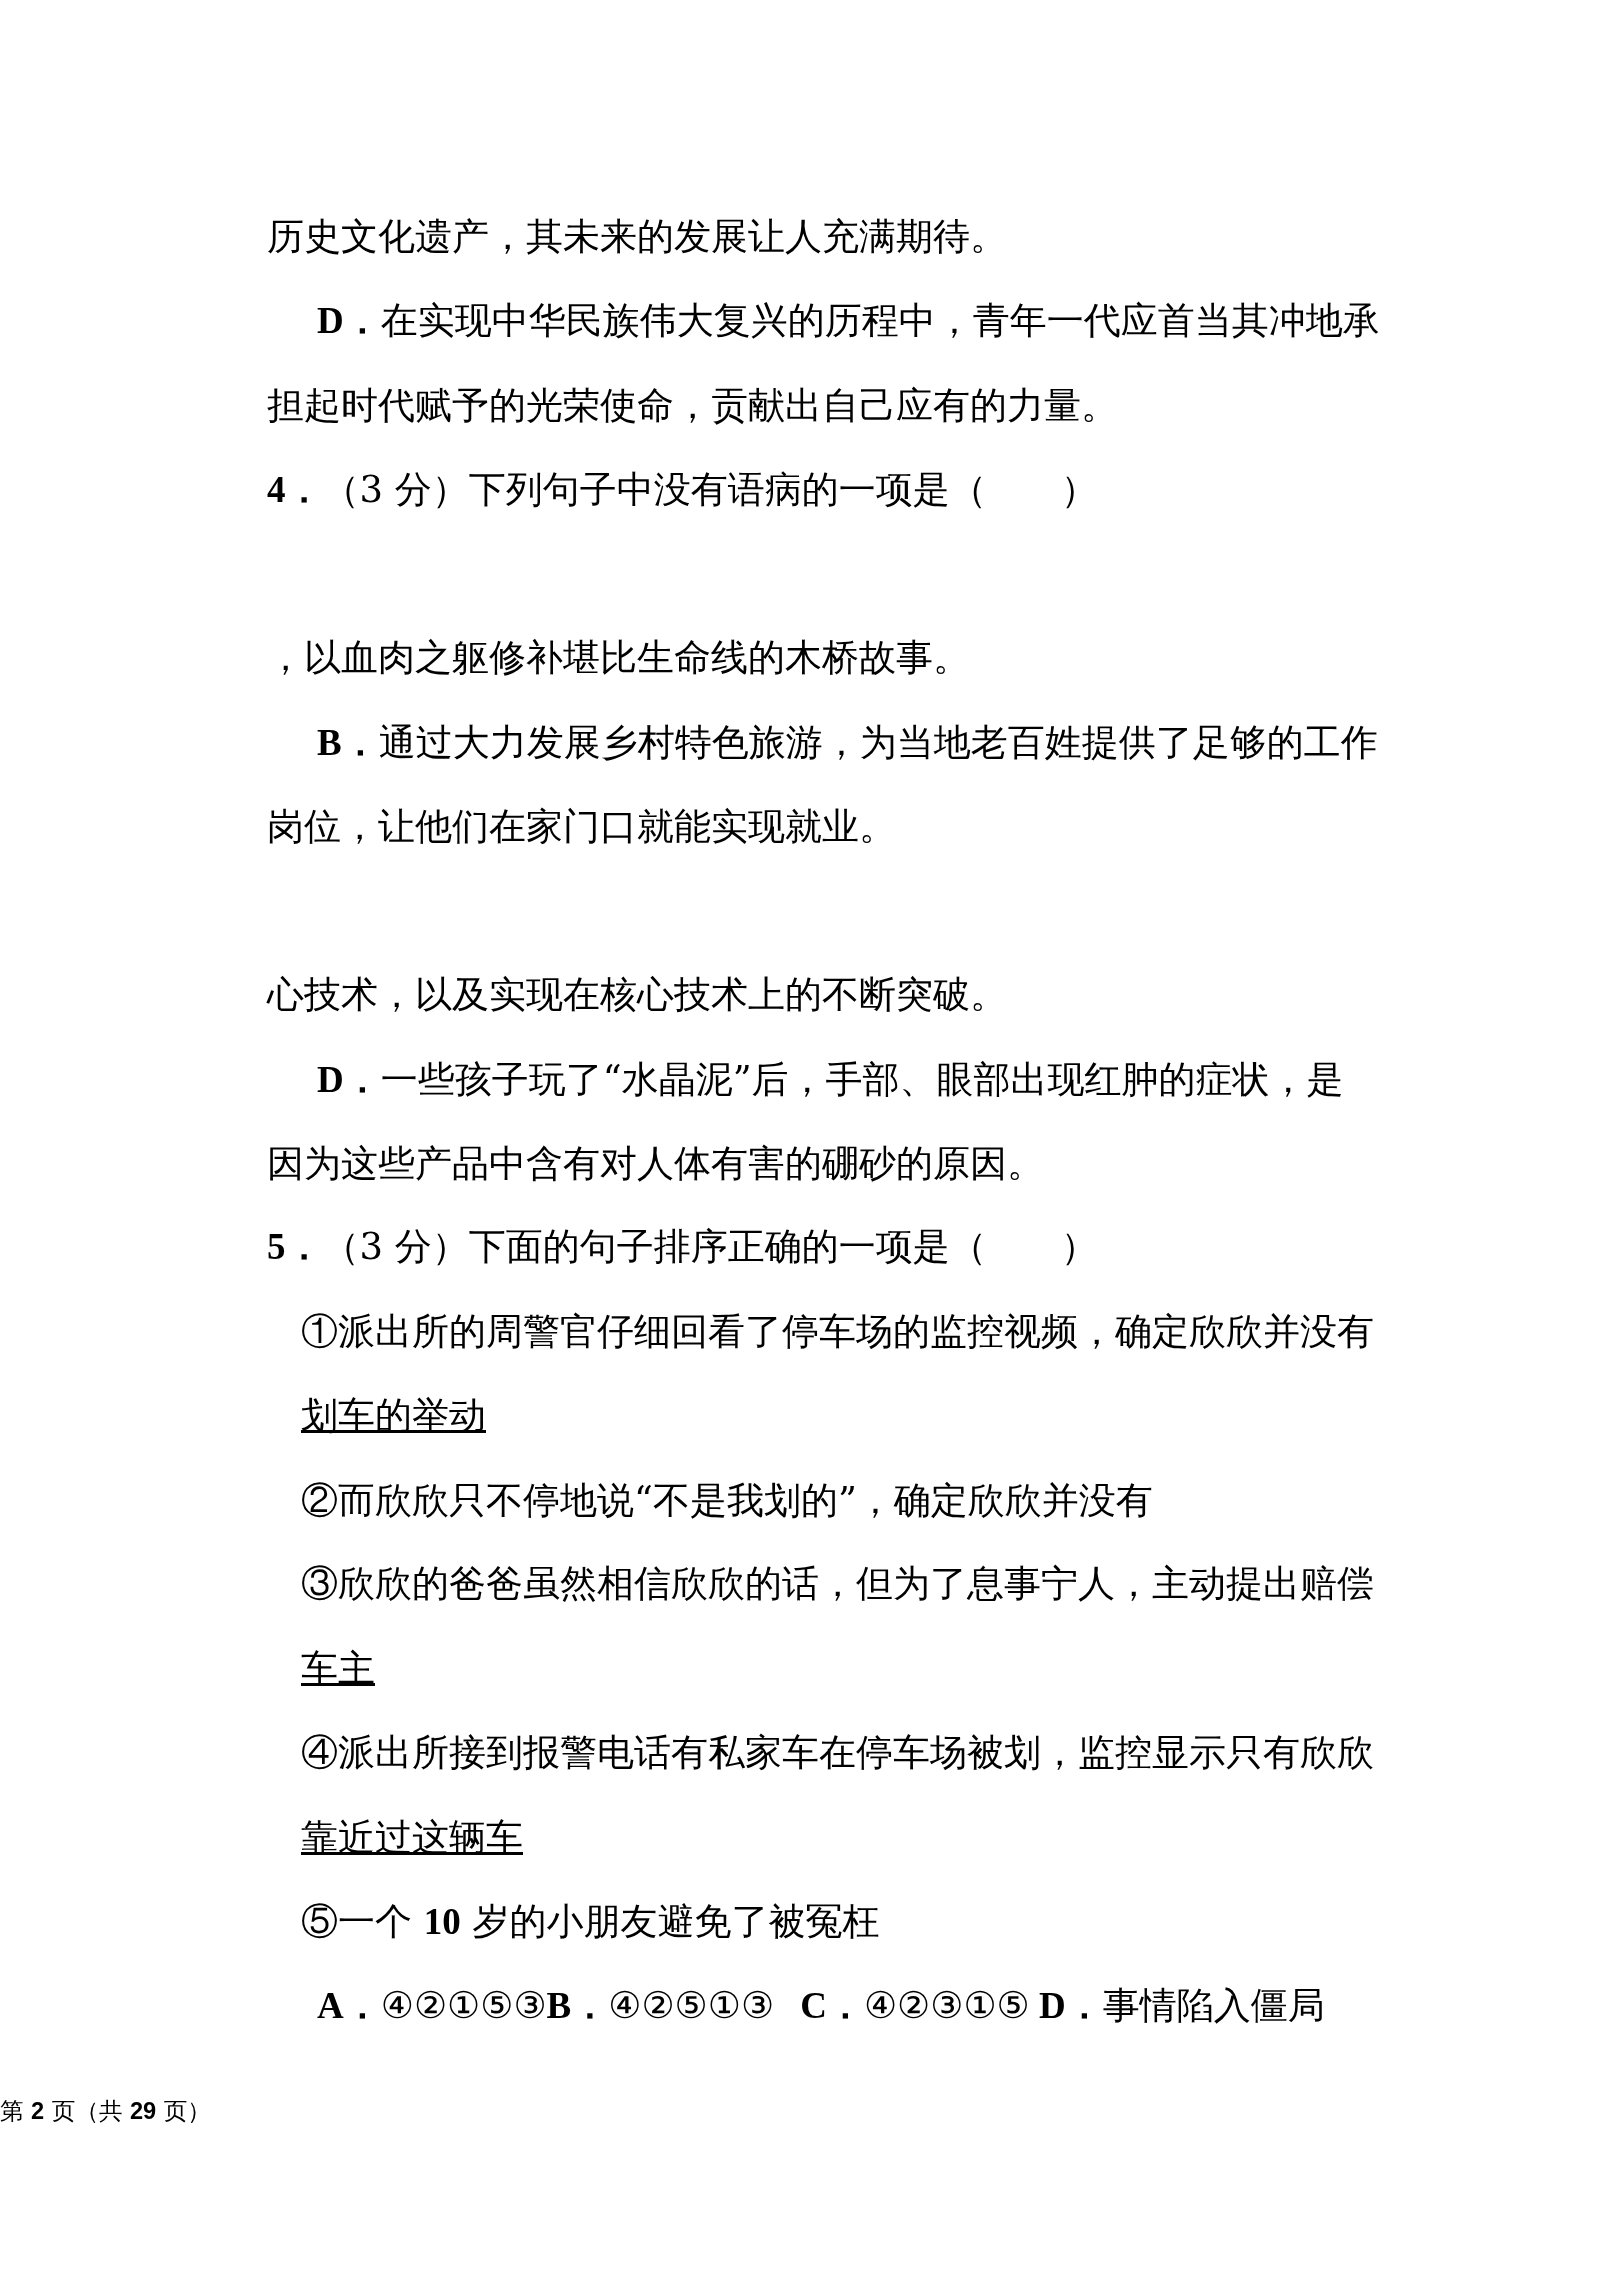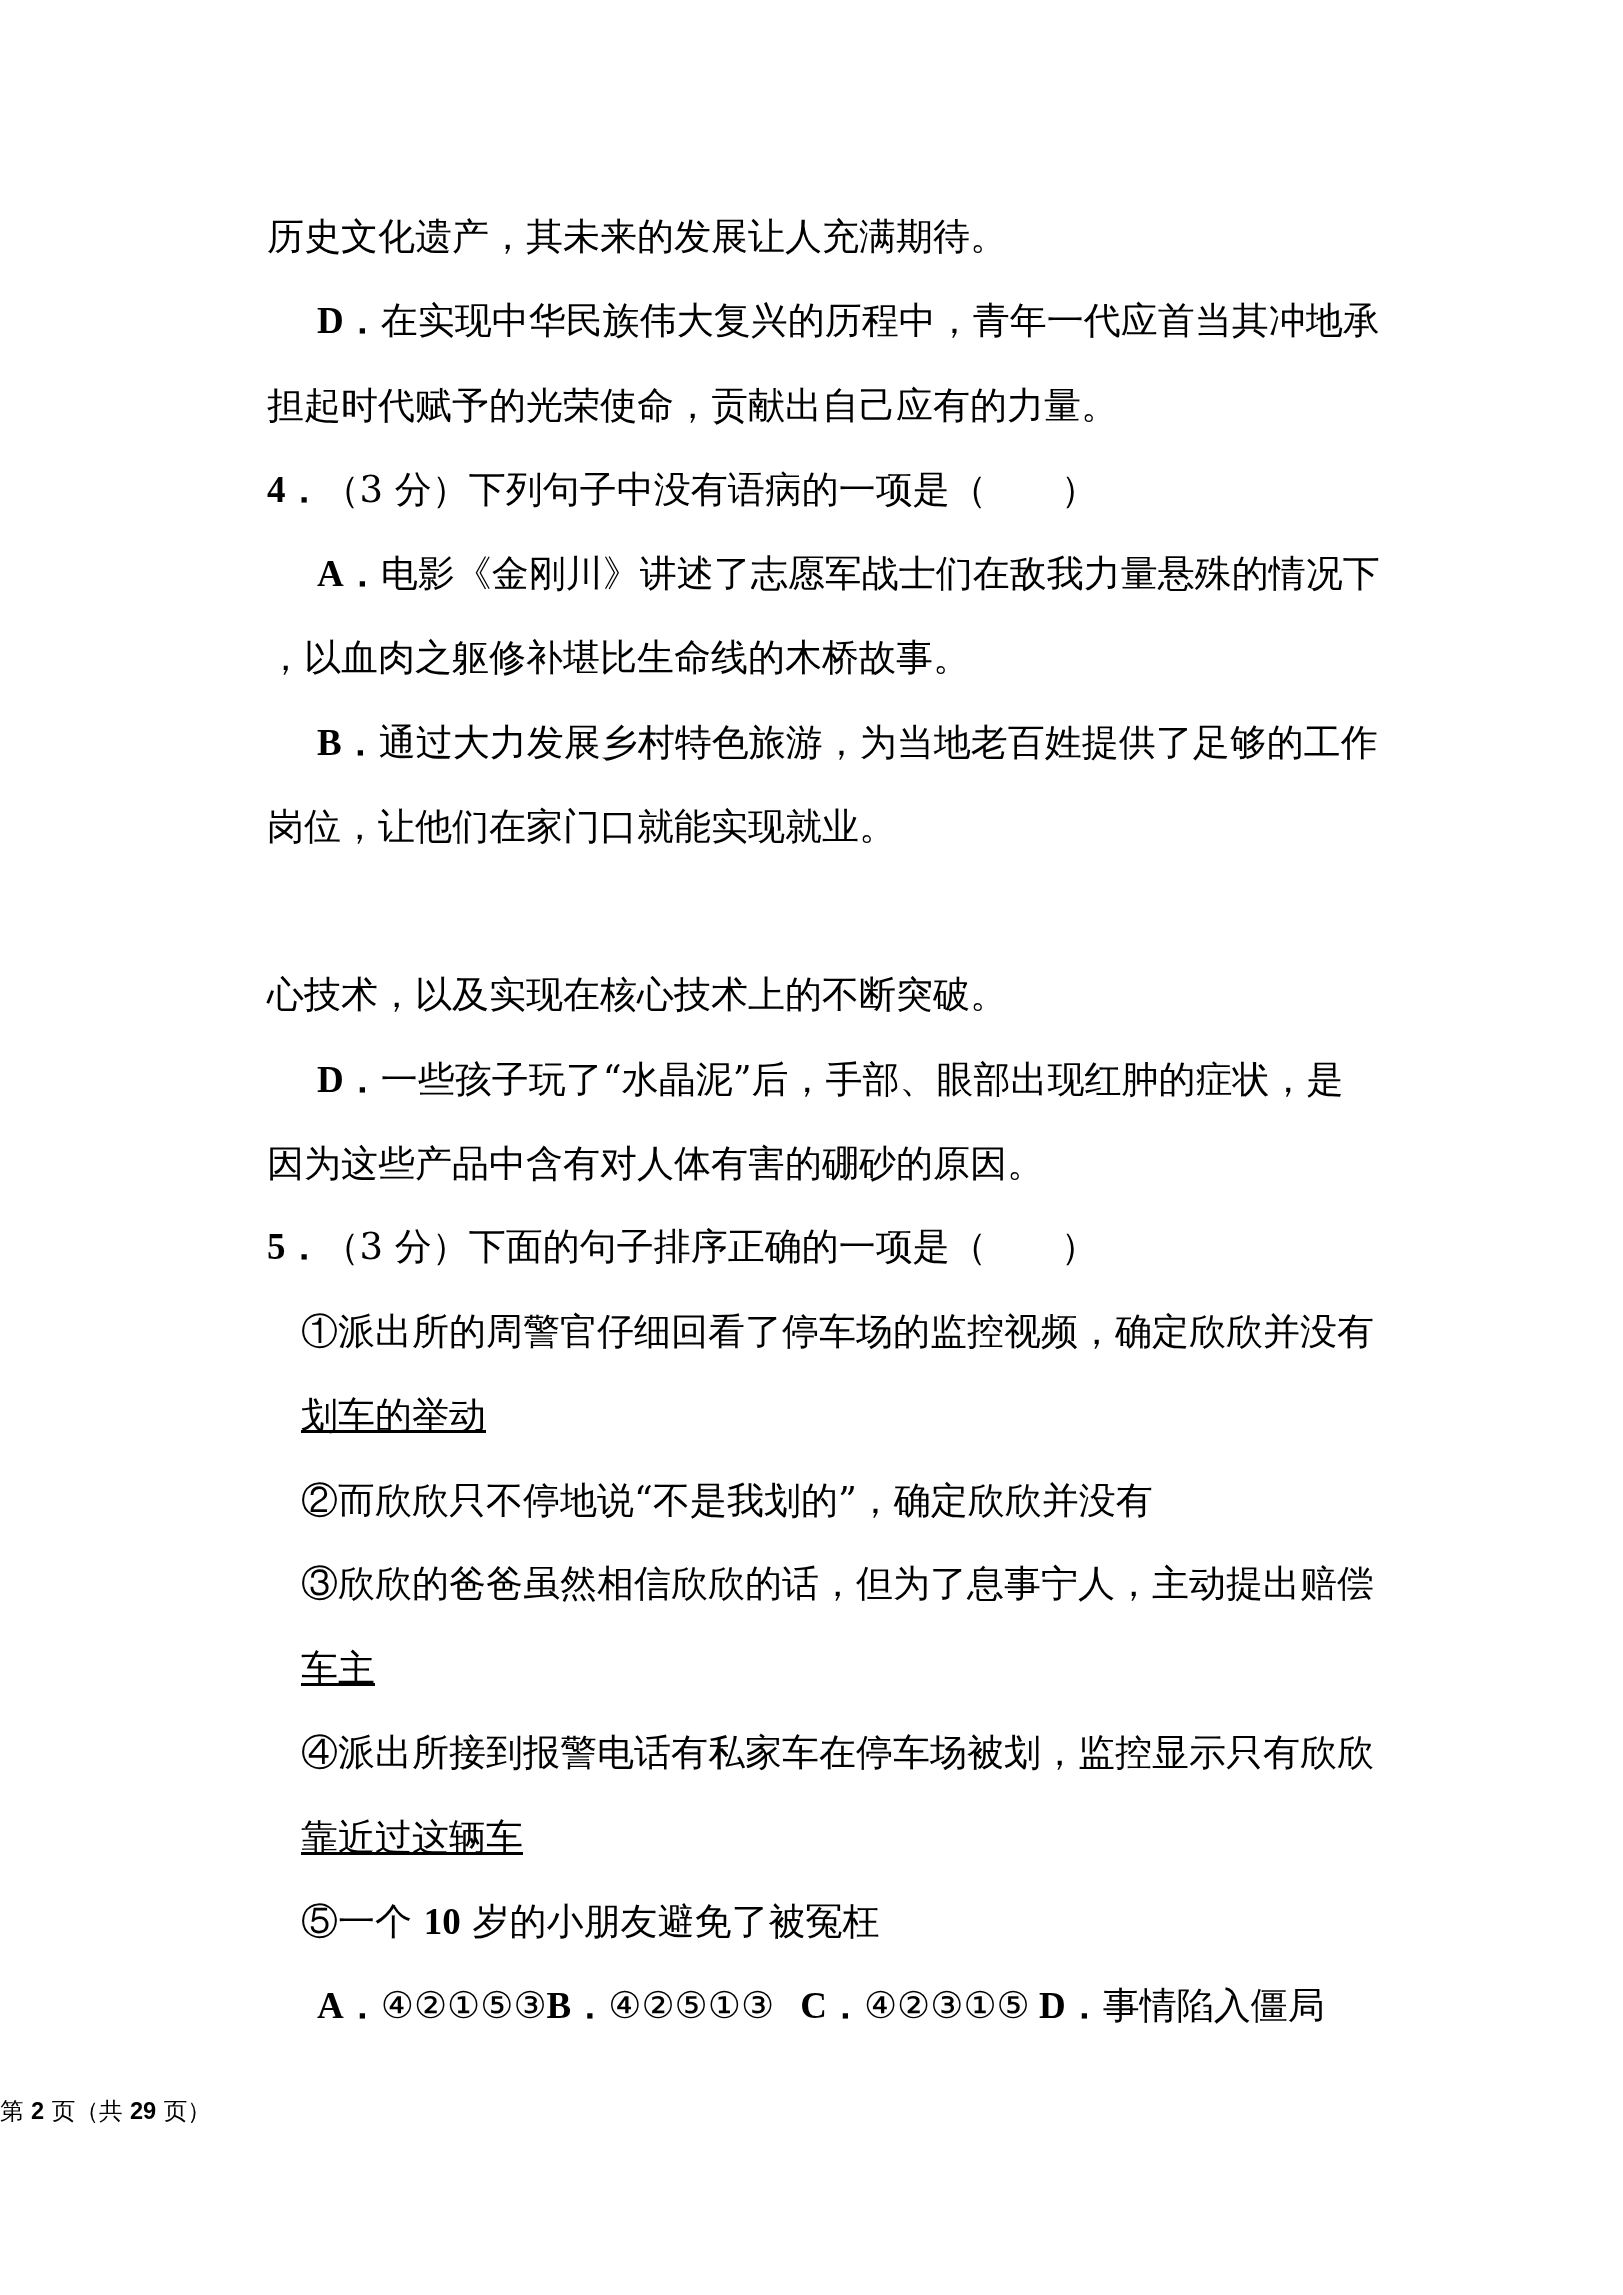--- a/index.html
+++ b/index.html
@@ -30,23 +30,20 @@
     <span class="b">D．</span><span>在实现中华民族伟大复兴的历程中，青年一代应首当其冲地承</span>
   </div>
   <div class="line" style="top:380px">
     <span>担起时代赋予的光荣使命，贡献出自己应有的力量。</span>
   </div>
 
   <div class="line" style="top:464px">
     <span class="b">4．</span><span>（3 分）</span><span>下列句子中没有语病的一项是（　　）</span>
   </div>
 
-  <div class="line opt" style="top:548px">
-    <span class="b">A．</span><span>电影《金刚川》讲述了志愿军战士们在敌我力量悬殊的情况下</span>
-  </div>
   <div class="line" style="top:632px">
     <span>，以血肉之躯修补堪比生命线的木桥故事。</span>
   </div>
 
   <div class="line opt" style="top:717px">
     <span class="b">B．</span><span>通过大力发展乡村特色旅游，为当地老百姓提供了足够的工作</span>
   </div>
   <div class="line" style="top:801px">
     <span>岗位，让他们在家门口就能实现就业。</span>
   </div>

